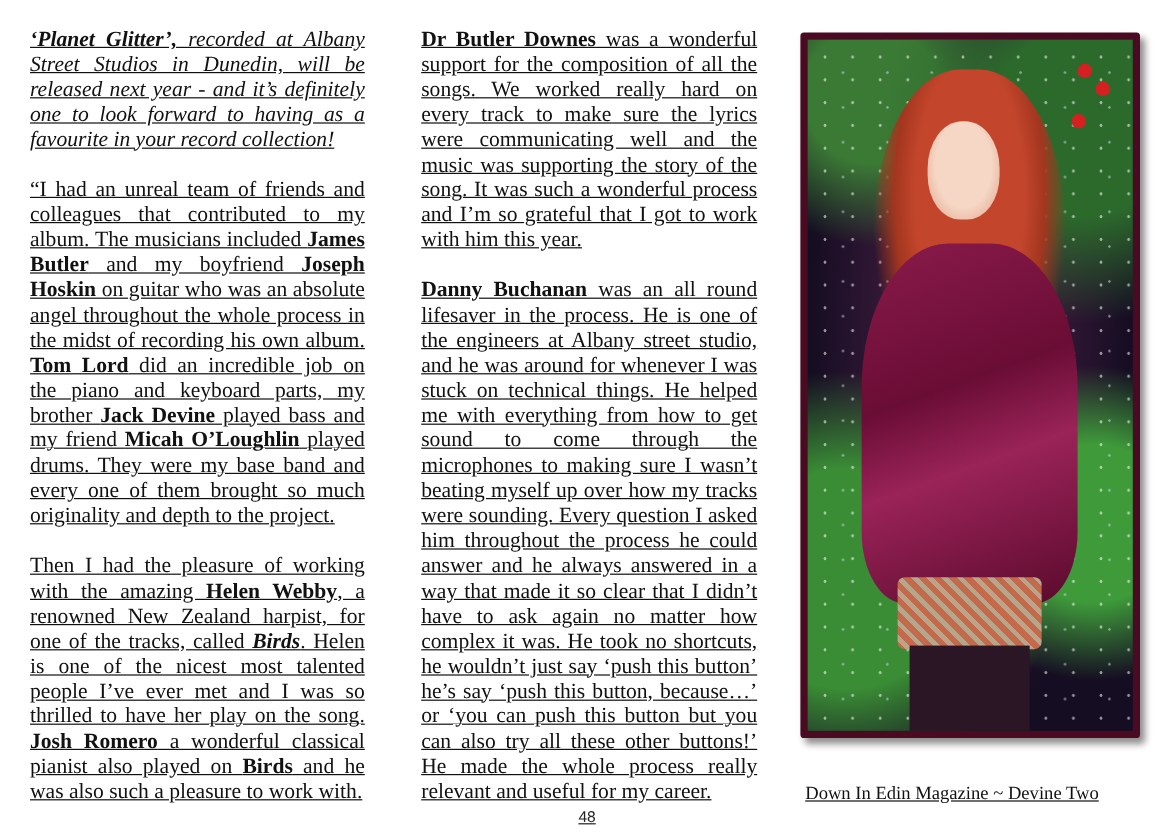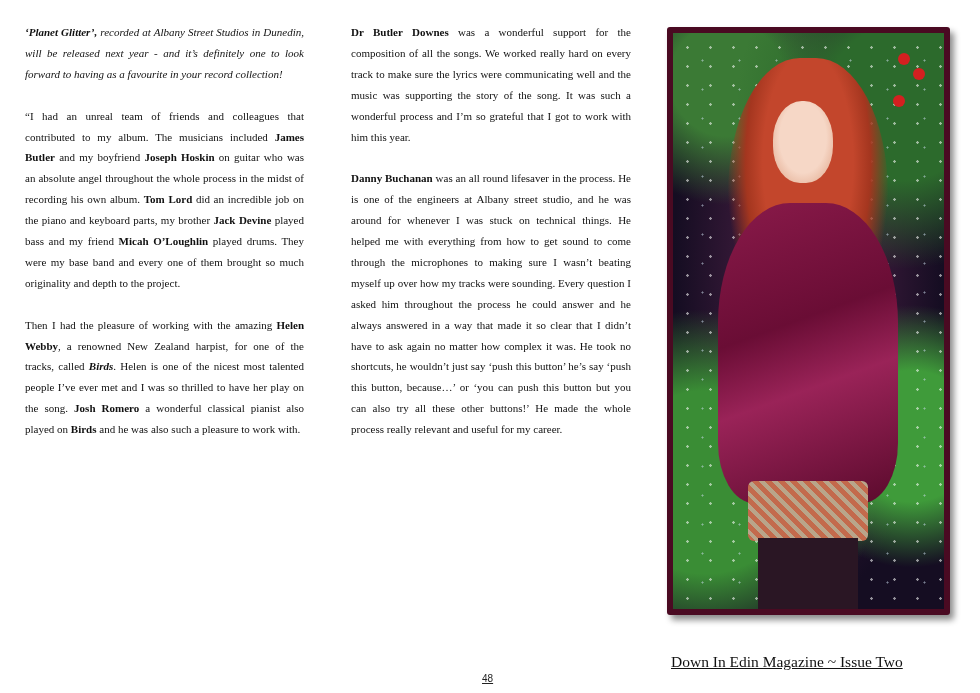--- a/index.html
+++ b/index.html
@@ -4,32 +4,33 @@
 <style>
   html, body { margin:0; padding:0; }
   body {
     width:980px; height:693px; overflow:hidden;
     background:#ffffff; position:relative;
     font-family:"Liberation Serif","DejaVu Serif",serif;
     color:#111;
   }
   .col {
     position:absolute; top:22px;
-    font-size:11px; line-height:20.9px;
+    font-size:18px; line-height:20.9px;
     text-align:justify;
+    text-decoration:underline;
   }
   .col p { margin:0 0 20.9px 0; }
   #col1 { left:25px; width:279px; }
   #col2 { left:351px; width:280px; }
   .intro { font-style:italic; }
   b { font-weight:bold; }
   .page-num {
     position:absolute; left:482px; top:673px;
     font-family:"Liberation Sans","DejaVu Sans",sans-serif;
-    font-size:10px; color:#222;text-decoration:underline;
+    font-size:13px; color:#222;text-decoration:underline;
   }
   .footer {
     position:absolute; left:671px; top:653px;
     font-size:15.5px; text-decoration:underline; color:#111;
   }
   .photo-frame {
     position:absolute; left:667px; top:27px;
     width:283px; height:588px;
     background:#4a0a22;
     border-radius:3px;
@@ -102,13 +103,13 @@
     <div class="flower" style="left:220px;top:62px;"></div>
     <div class="hair"></div>
     <div class="jacket"></div>
     <div class="face"></div>
     <div class="shorts"></div>
     <div class="legs"></div>
   </div>
 </div>
 
 <div class="page-num">48</div>
-<div class="footer">Down In Edin Magazine ~  Issue Two</div>
+<div class="footer">Down In Edin Magazine ~  Devine Two</div>
 
 </body></html>

